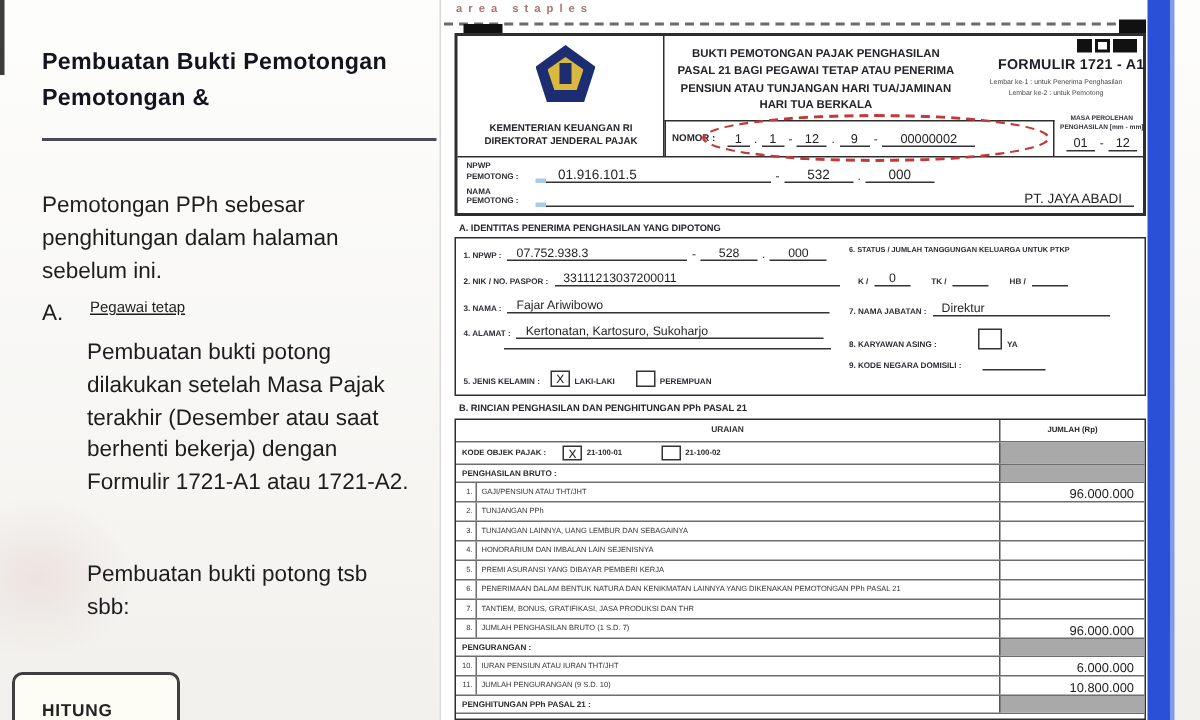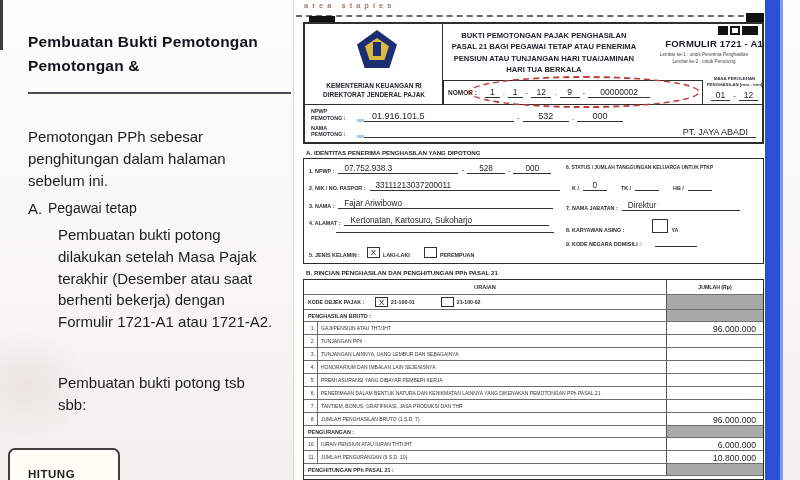--- a/index.html
+++ b/index.html
@@ -10,21 +10,21 @@
 
   
   .left-edge { position:absolute; left:0; top:8; width:3px; height:50px; background:#3c3c3c; }
   .blob { position:absolute; left:-40px; top:330px; width:130px; height:110px; border-radius:50%;
           background:radial-gradient(ellipse at center, rgba(215,190,188,0.30), rgba(215,190,188,0) 70%); }
   .title { position:absolute; left:28px; top:30px; width:262px; font-size:15.5px; font-weight:bold;
            color:#14141f; line-height:1.55; letter-spacing:0.2px; }
   .title-rule { position:absolute; left:28px; top:92px; width:263px; height:2px; background:#4a4a55; }
   .intro { position:absolute; left:28px; top:112px; width:242px; font-size:15px; color:#1d1d1d; line-height:1.45;margin-top:14px; }
   .pa-index { position:absolute; left:28px; top:200px; font-size:15px; color:#1d1d1d; }
-  .pa-head { position:absolute; left:48px; top:200px; font-size:14px; color:#1d1d1d; }
+  .pa-head { position:absolute; left:60px; top:200px; font-size:10px; color:#1d1d1d; text-decoration:underline; }
   .pa-body { position:absolute; left:58px; top:224px; width:222px; font-size:15px; color:#1d1d1d; line-height:1.45; }
   .pa-note { position:absolute; left:58px; top:372px; width:210px; font-size:15px; color:#1d1d1d; line-height:1.45; }
   .hitung { position:absolute; left:8px; top:448px; width:112px; height:42px; background:#fdfdf6;
             border:2px solid #3f3f3f; border-radius:7px; font-size:11.5px; font-weight:bold;
             color:#222; text-align:left; padding:10px 0 0 18px; letter-spacing:0.5px; cursor:pointer; }
 
   
   .scan { position:absolute; left:293px; top:0; width:472px; height:480px; background:#ffffff;
           border-left:1px solid #d8d8d4; }
   .blue-strip { position:absolute; left:765px; top:0; width:15px; height:480px; background:#2950d6; }

